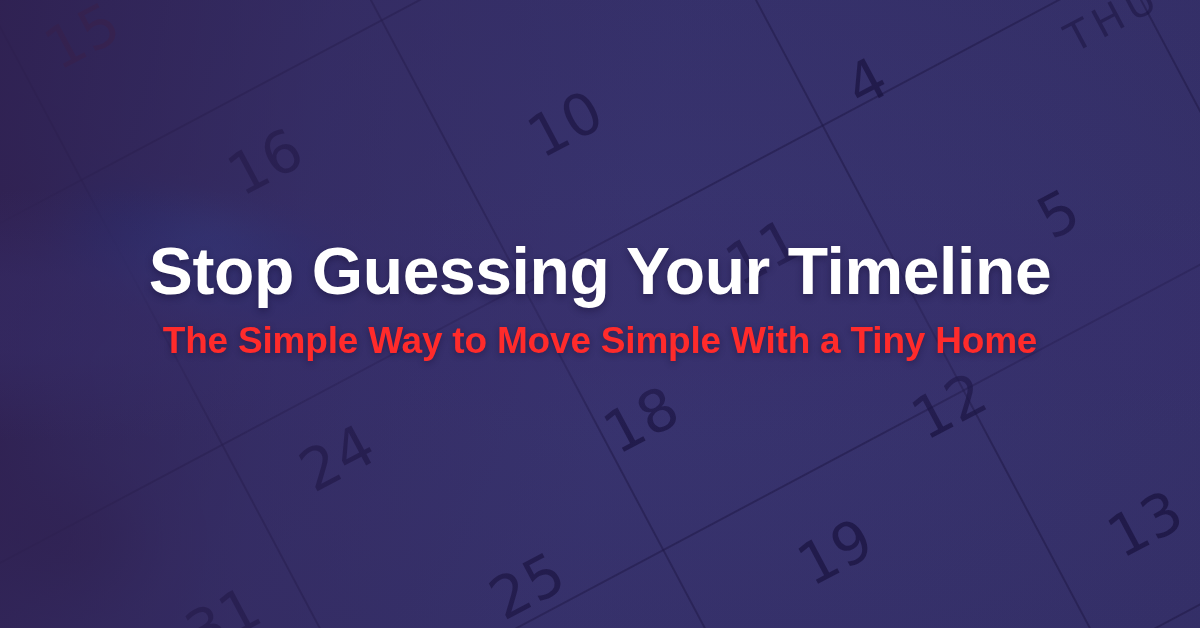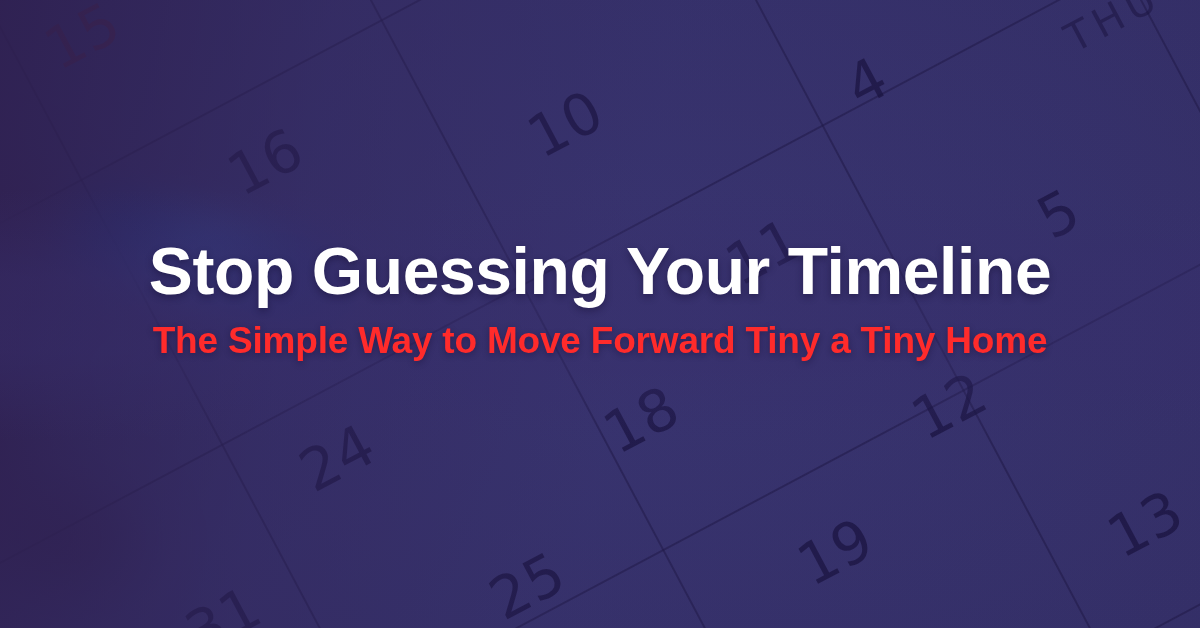--- a/index.html
+++ b/index.html
@@ -186,16 +186,16 @@
 
   <div class="hand-blur"></div>
   <div class="pen-blur"></div>
 
   <div class="tint"></div>
   <div class="vignette"></div>
   <div class="text-scrim"></div>
 
   <div class="copy">
     <h1 class="headline">Stop Guessing Your Timeline</h1>
-    <p class="subhead">The Simple Way to Move Forward Tiny a Tiny Home</p>
+    <p class="subhead">The Simple Way to Move Simple With a Tiny Home</p>
   </div>
 
 </div>
 
 </body></html>

